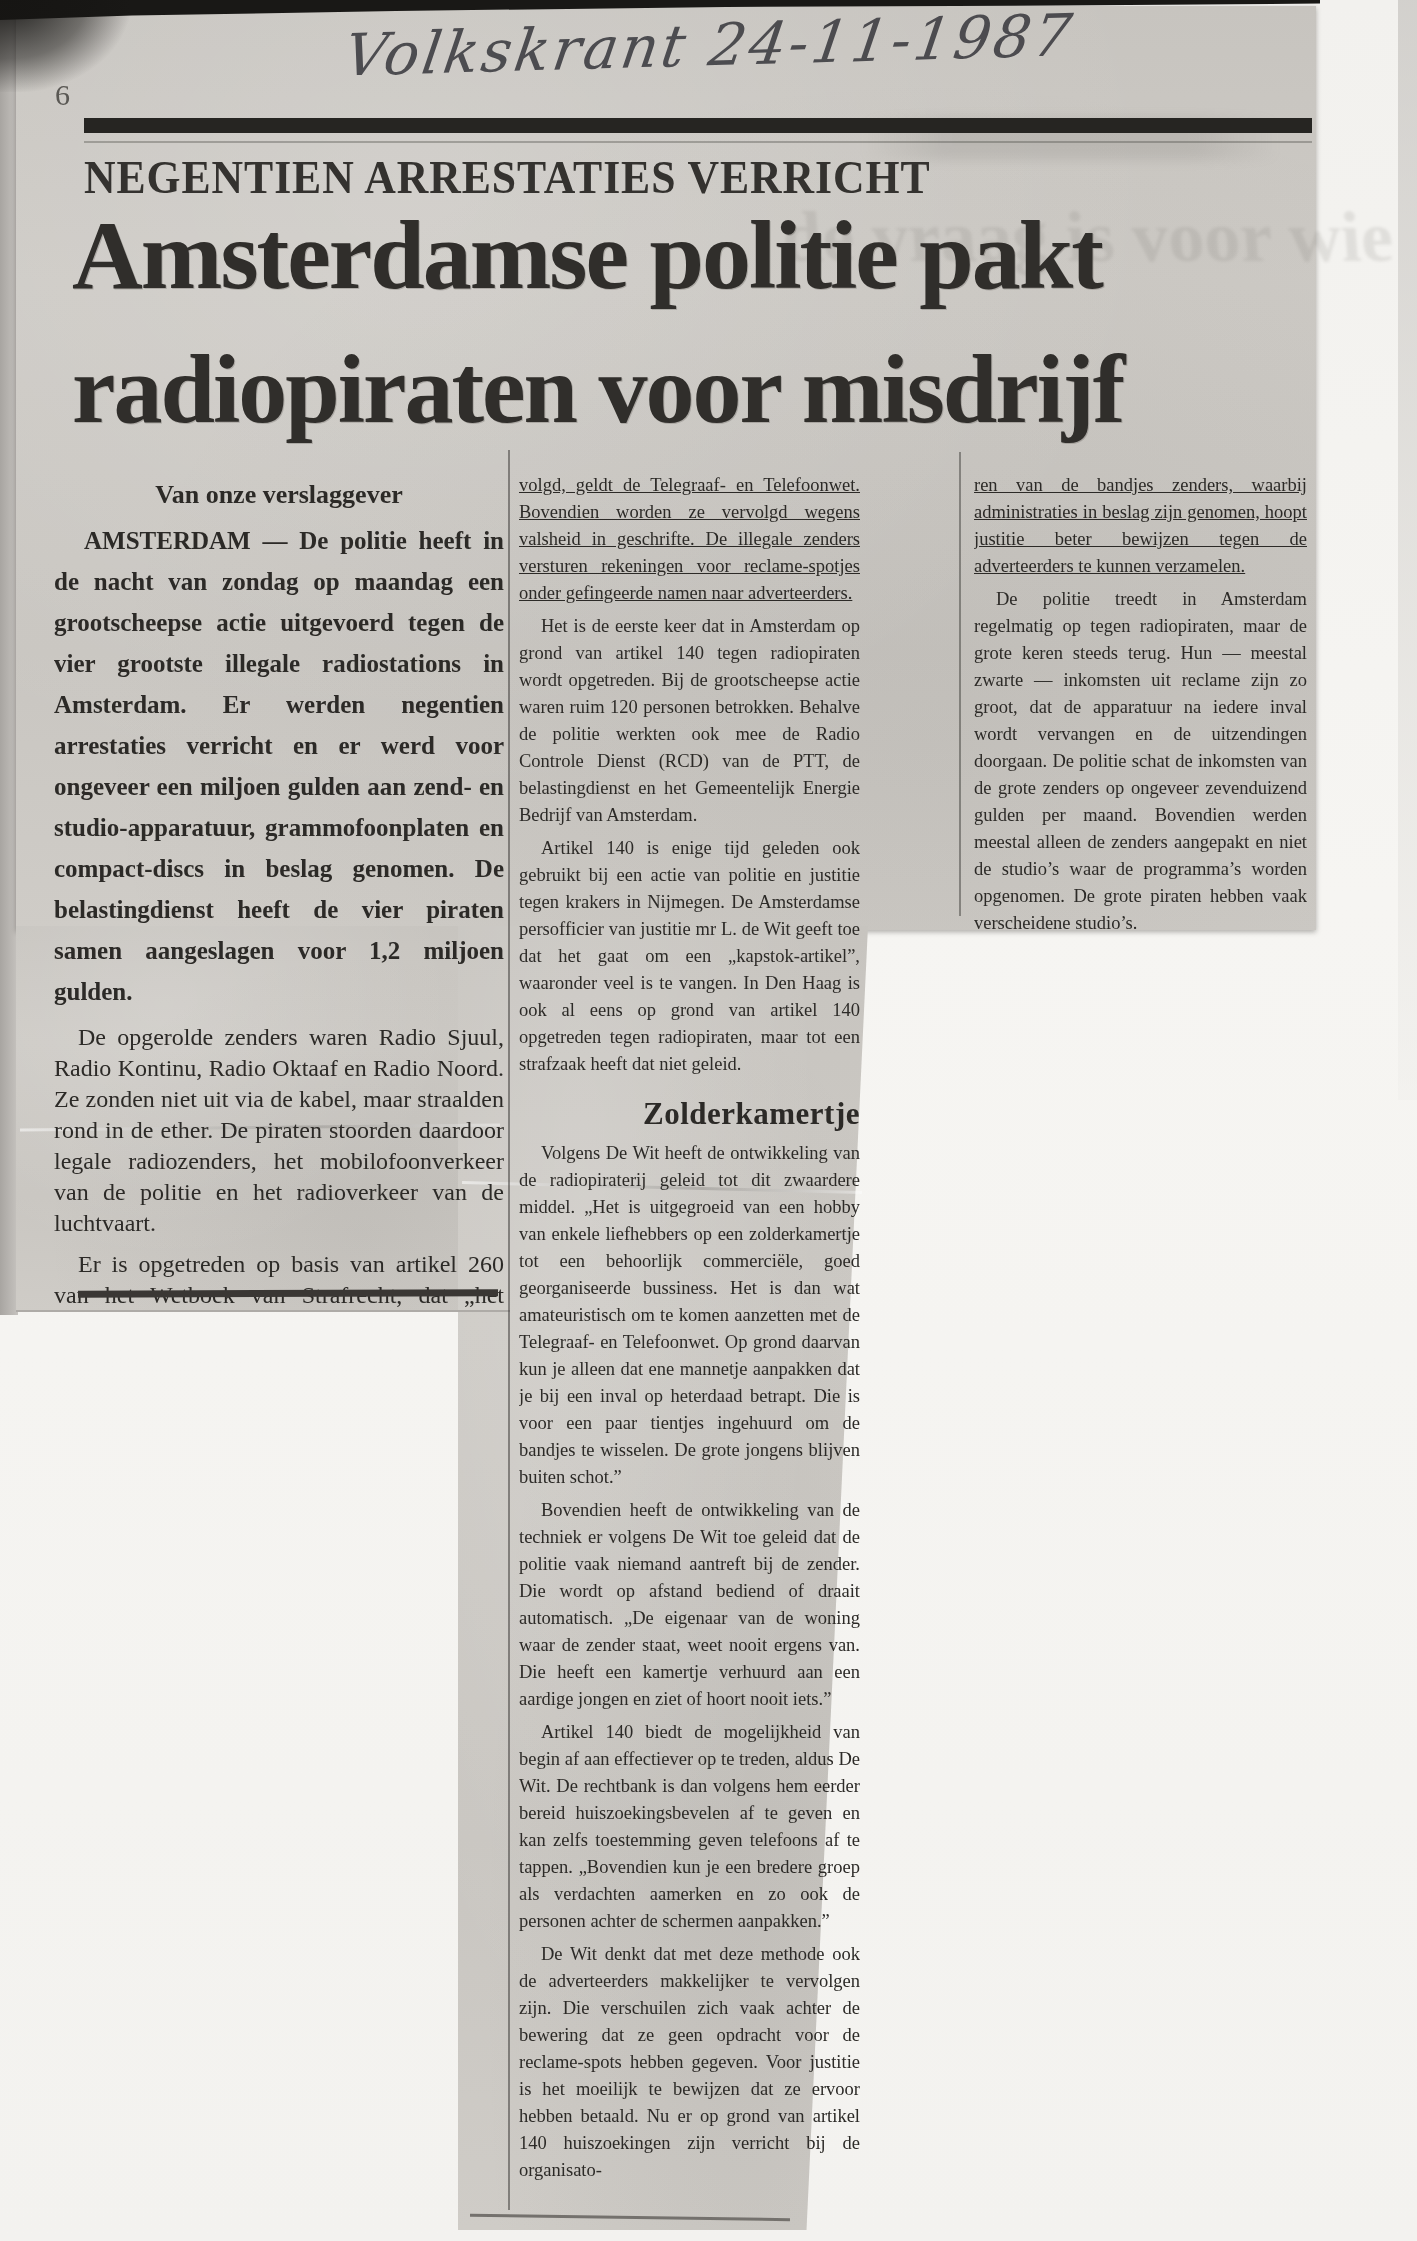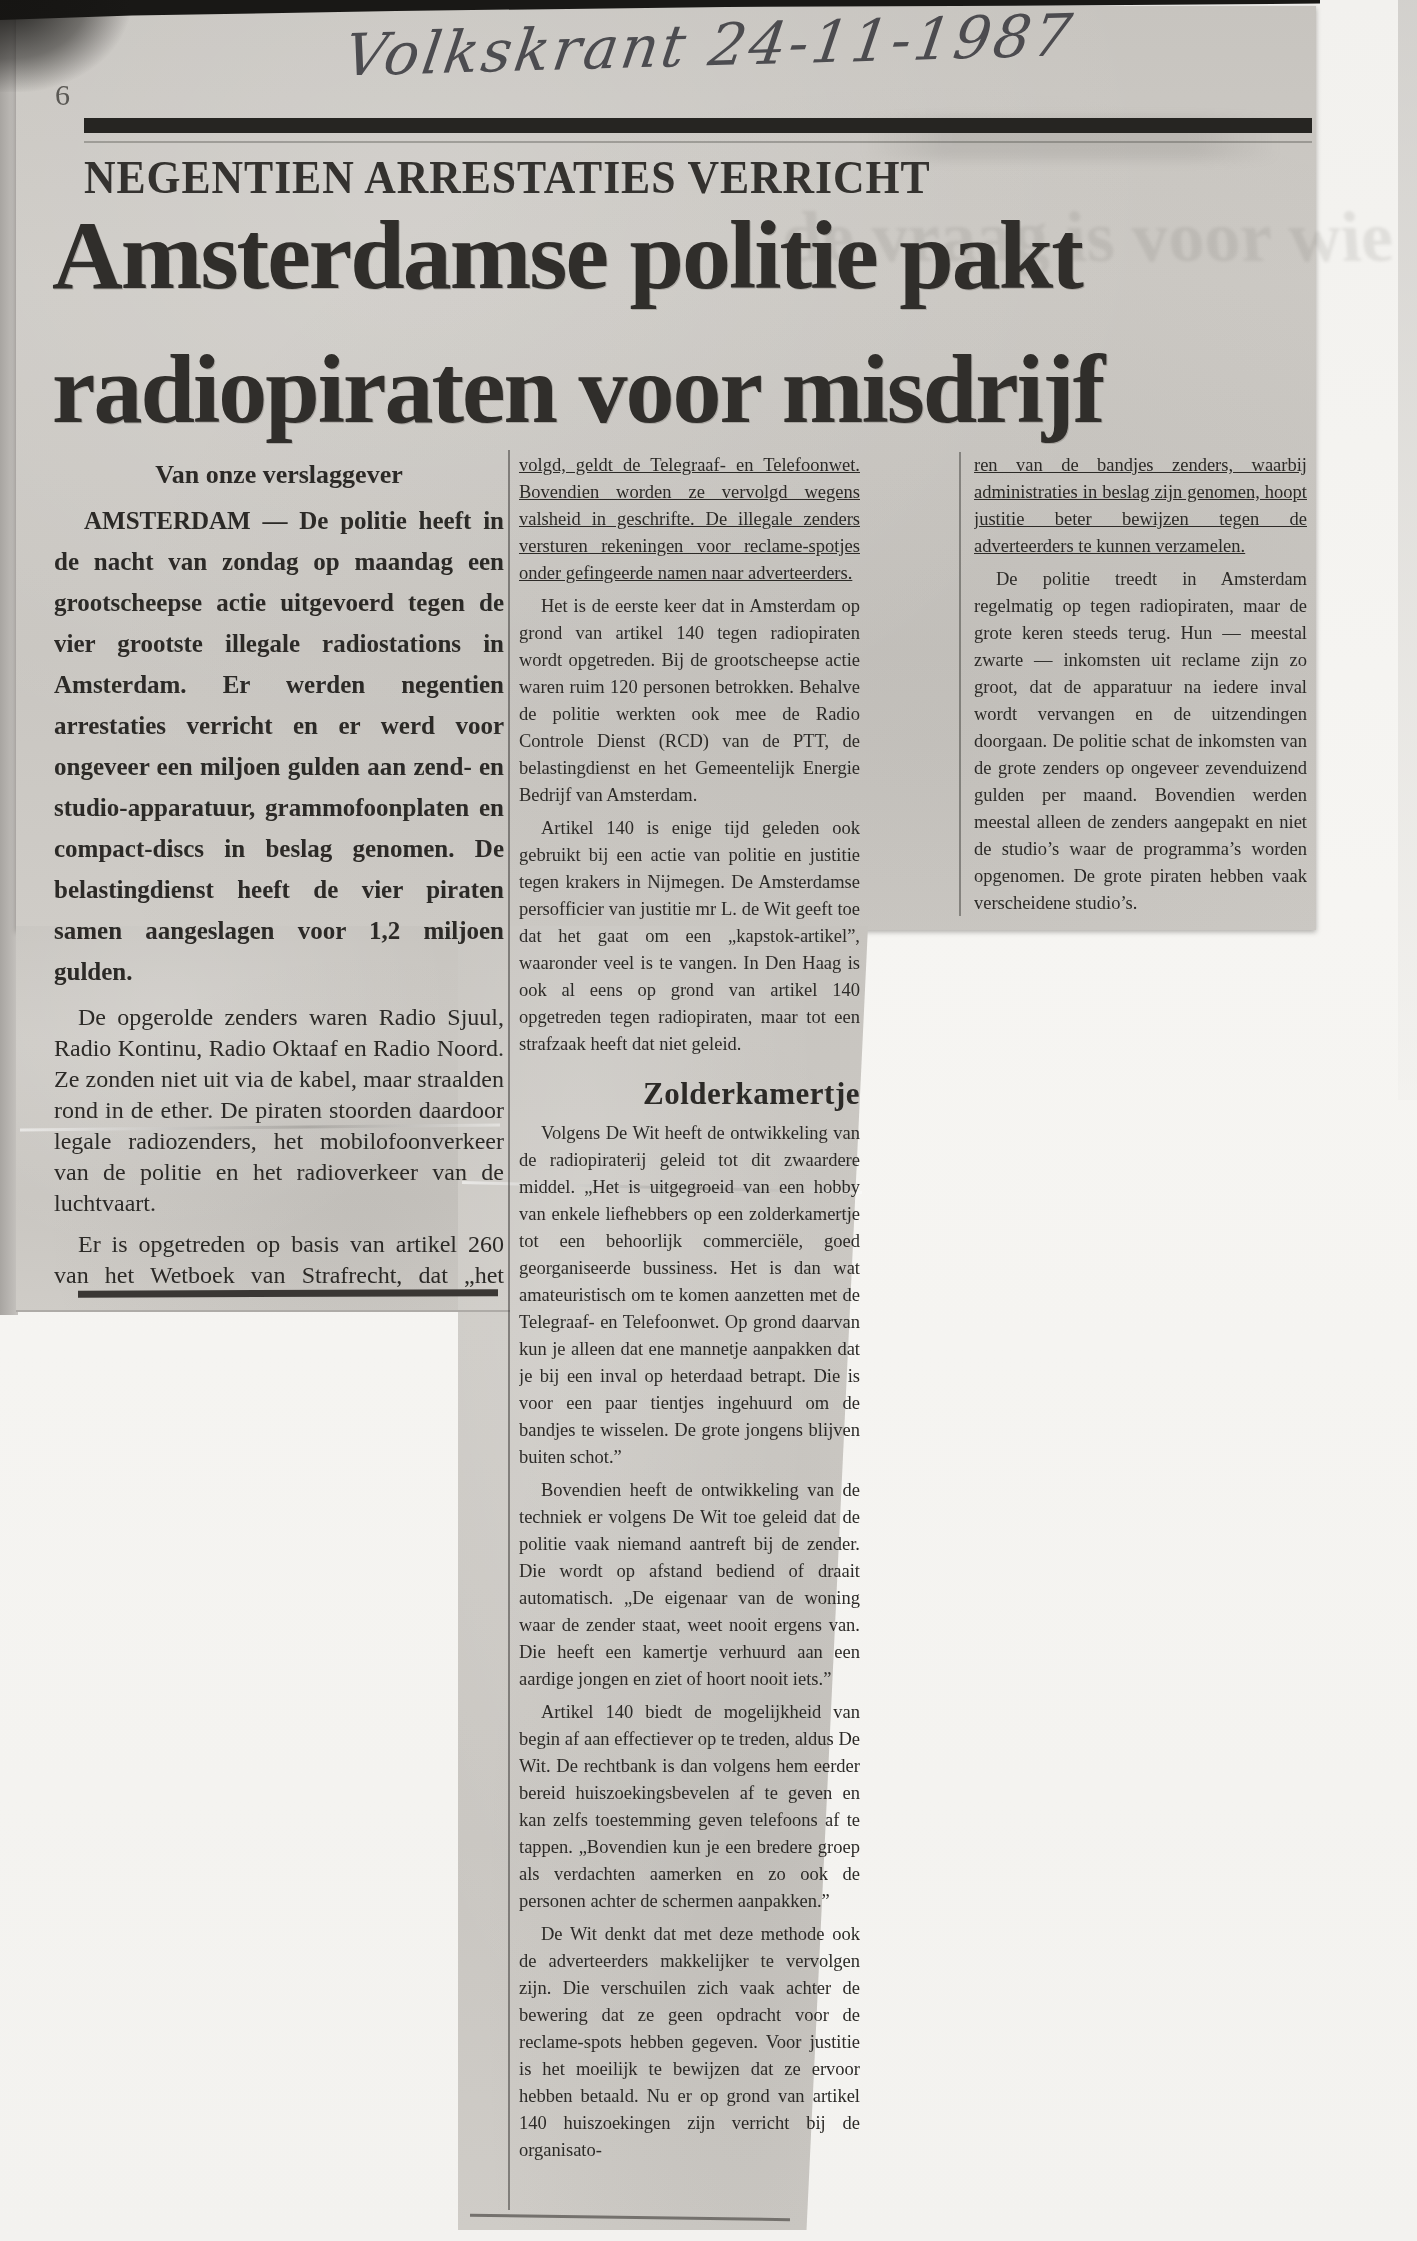--- a/index.html
+++ b/index.html
@@ -43,25 +43,25 @@
   .rule-top{position:absolute;left:84px;top:118px;width:1228px;height:15px;background:#262522;z-index:3;}
   .rule-top-thin{position:absolute;left:84px;top:141px;width:1228px;height:2px;background:rgba(70,68,64,.35);z-index:3;}
 
   .ghost-smudge{position:absolute;left:860px;top:118px;width:420px;height:42px;z-index:2;opacity:.16;
     background:linear-gradient(90deg,transparent,#6e6b66 20%,#6e6b66 80%,transparent);filter:blur(6px);}
   .ghost-line{position:absolute;left:782px;top:196px;z-index:2;font-weight:700;font-size:72px;
     color:#6e6b66;opacity:.14;filter:blur(1.6px);transform:skewX(4deg);white-space:nowrap;}
 
   .kicker{position:absolute;left:84px;top:150px;z-index:3;font-size:47px;font-weight:600;
     letter-spacing:1px;color:#34322f;white-space:nowrap;transform:scaleX(.93);transform-origin:left top;}
-  .headline{position:absolute;left:52px;top:188px;width:1252px;z-index:3;font-size:98px;font-weight:700;
+  .headline{position:absolute;left:72px;top:188px;width:1252px;z-index:3;font-size:98px;font-weight:700;
     line-height:134px;letter-spacing:-2px;color:#302e2b;text-shadow:1px 1px 0 rgba(48,46,43,.22);}
 
   
-  .col{position:absolute;z-index:3;text-align:justify;}
+  .col{position:absolute;z-index:3;text-align:justify;margin-top:20px;}
   .col p{margin:0;}
   .col1{left:54px;top:460px;width:450px;height:836px;overflow:hidden;}
   .byline{text-align:center;font-size:26px;font-weight:700;margin:0 0 10px 0 !important;}
   .lead{font-size:25px;line-height:41px;font-weight:700;text-indent:30px;}
   .c1p{font-size:24px;line-height:31px;margin-top:10px !important;text-indent:24px;}
 
   .col2{left:519px;top:452px;width:341px;height:1776px;overflow:hidden;}
   .col3{left:974px;top:452px;width:333px;height:472px;overflow:hidden;}
   .col2 p,.col3 p{font-size:18.5px;line-height:27px;text-indent:22px;}
   .col2 p+p{margin-top:6px !important;}

